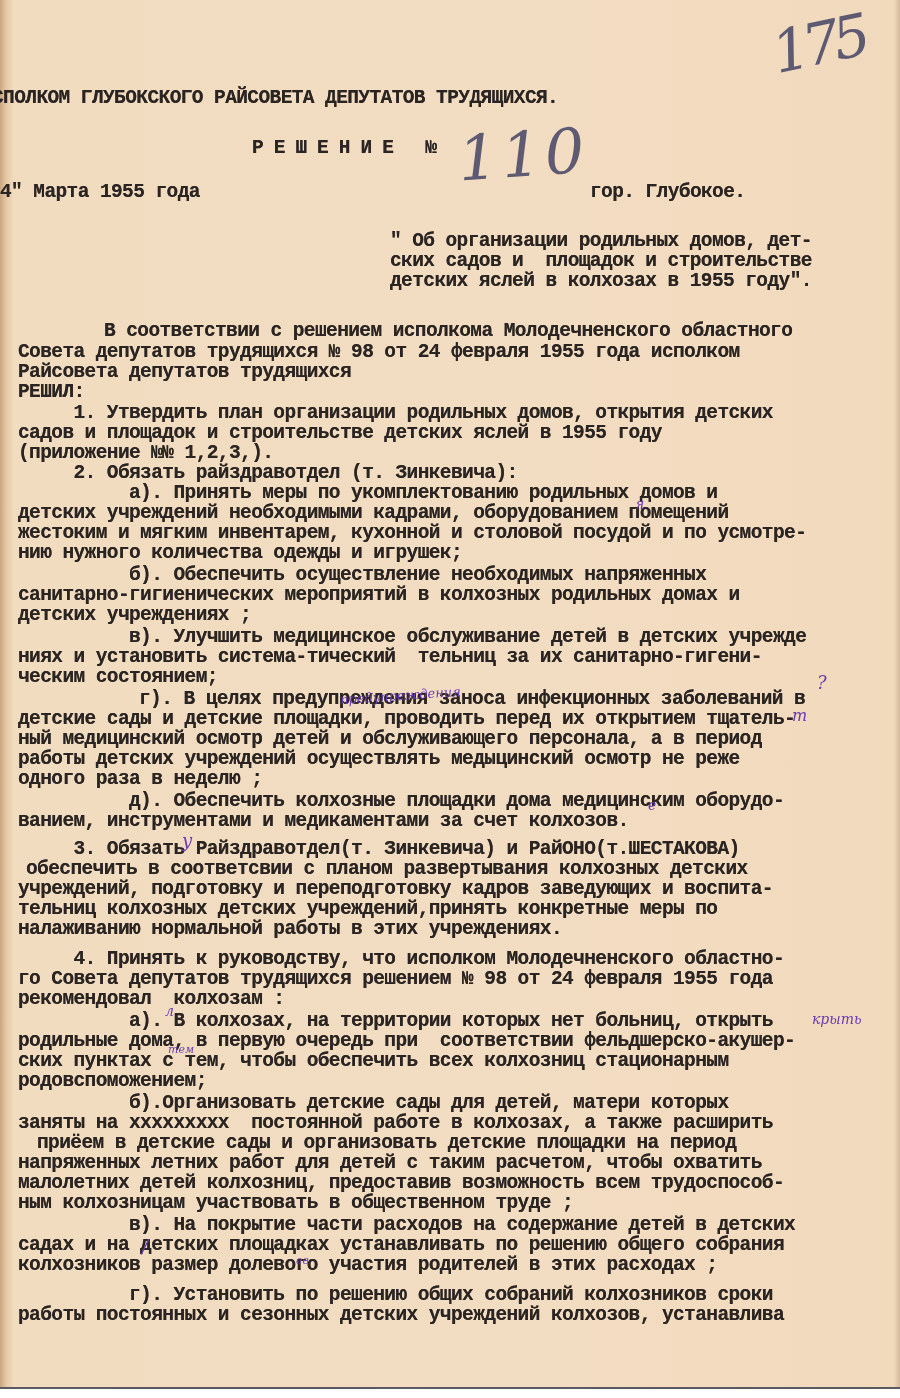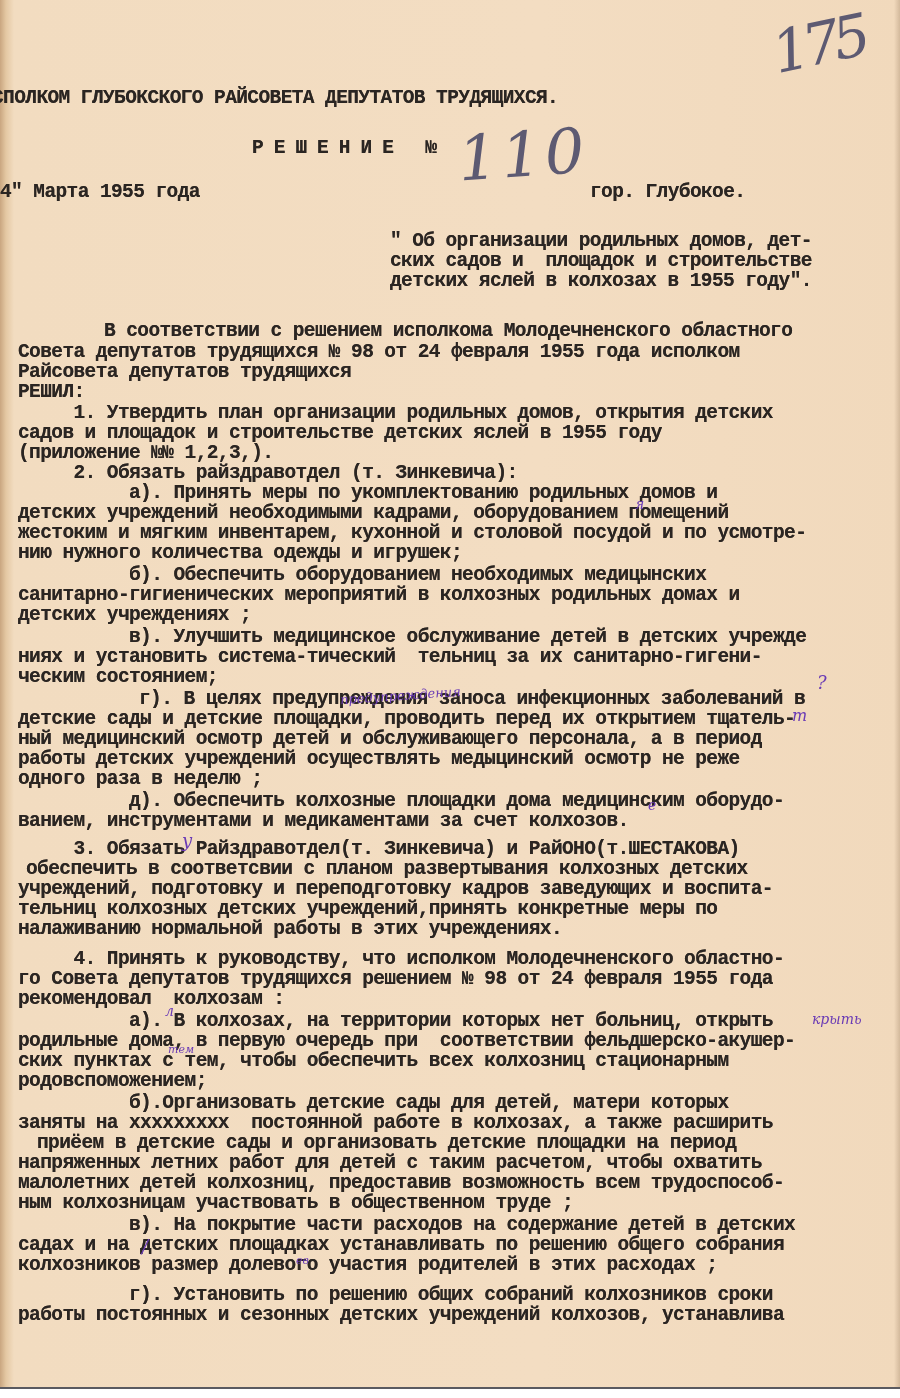--- a/index.html
+++ b/index.html
@@ -56,21 +56,21 @@
 
   <div style="position:absolute; left:18px; top:403px;">
     <div class="tw" style="left:0; top:0px;">     1. Утвердить план организации родильных домов, открытия детских</div>
     <div class="tw" style="left:0; top:20px;">садов и площадок и строительстве детских яслей в 1955 году</div>
     <div class="tw" style="left:0; top:40px;">(приложение №№ 1,2,3,).</div>
     <div class="tw" style="left:0; top:60px;">     2. Обязать райздравотдел (т. Зинкевича):</div>
     <div class="tw" style="left:0; top:80px;">          а). Принять меры по укомплектованию родильных домов и</div>
     <div class="tw" style="left:0; top:100px;">детских учреждений необходимыми кадрами, оборудованием помещений</div>
     <div class="tw" style="left:0; top:120px;">жестоким и мягким инвентарем, кухонной и столовой посудой и по усмотре-</div>
     <div class="tw" style="left:0; top:140px;">нию нужного количества одежды и игрушек;</div>
-    <div class="tw" style="left:0; top:162px;">          б). Обеспечить оборудованием необходимых медицынских</div>
+    <div class="tw" style="left:0; top:162px;">          б). Обеспечить осуществление необходимых напряженных</div>
     <div class="tw" style="left:0; top:182px;">санитарно-гигиенических мероприятий в колхозных родильных домах и</div>
     <div class="tw" style="left:0; top:202px;">детских учреждениях ;</div>
     <div class="tw" style="left:0; top:224px;">          в). Улучшить медицинское обслуживание детей в детских учрежде</div>
     <div class="tw" style="left:0; top:244px;">ниях и установить система-тический  тельниц за их санитарно-гигени-</div>
     <div class="tw" style="left:0; top:264px;">ческим состоянием;</div>
     <div class="tw" style="left:10px; top:286px;">          г). В целях предупреждения заноса инфекционных заболеваний в</div>
     <div class="tw" style="left:0; top:306px;">детские сады и детские площадки, проводить перед их открытием тщатель-</div>
     <div class="tw" style="left:0; top:326px;">ный медицинский осмотр детей и обслуживающего персонала, а в период</div>
     <div class="tw" style="left:0; top:346px;">работы детских учреждений осуществлять медыцинский осмотр не реже</div>
     <div class="tw" style="left:0; top:366px;">одного раза в неделю ;</div>

